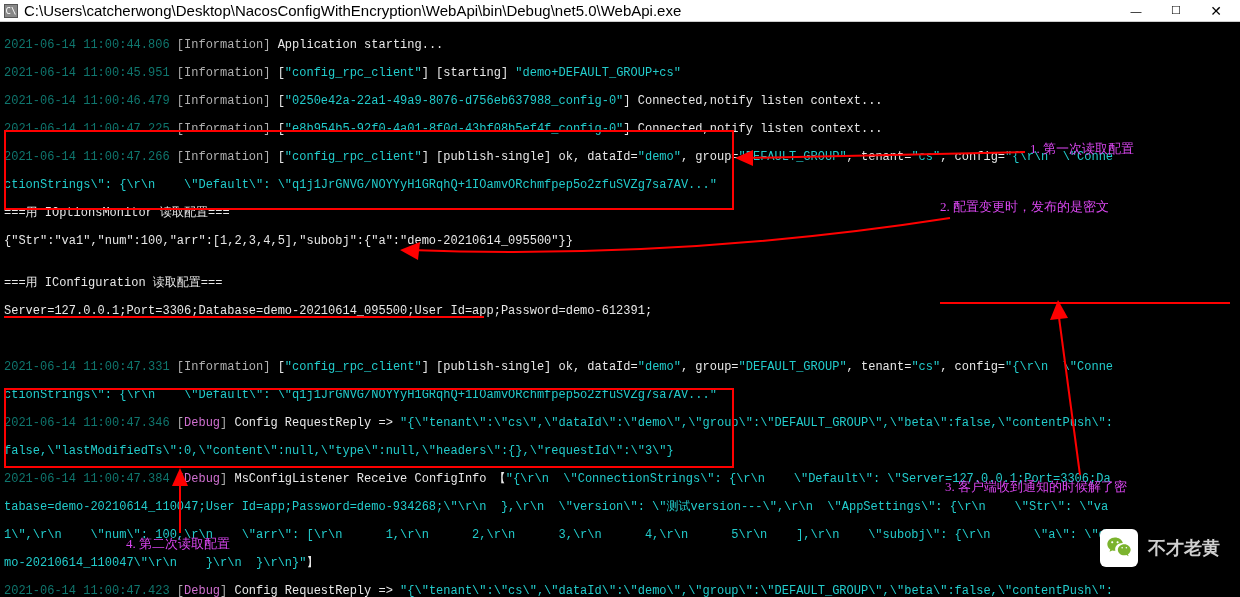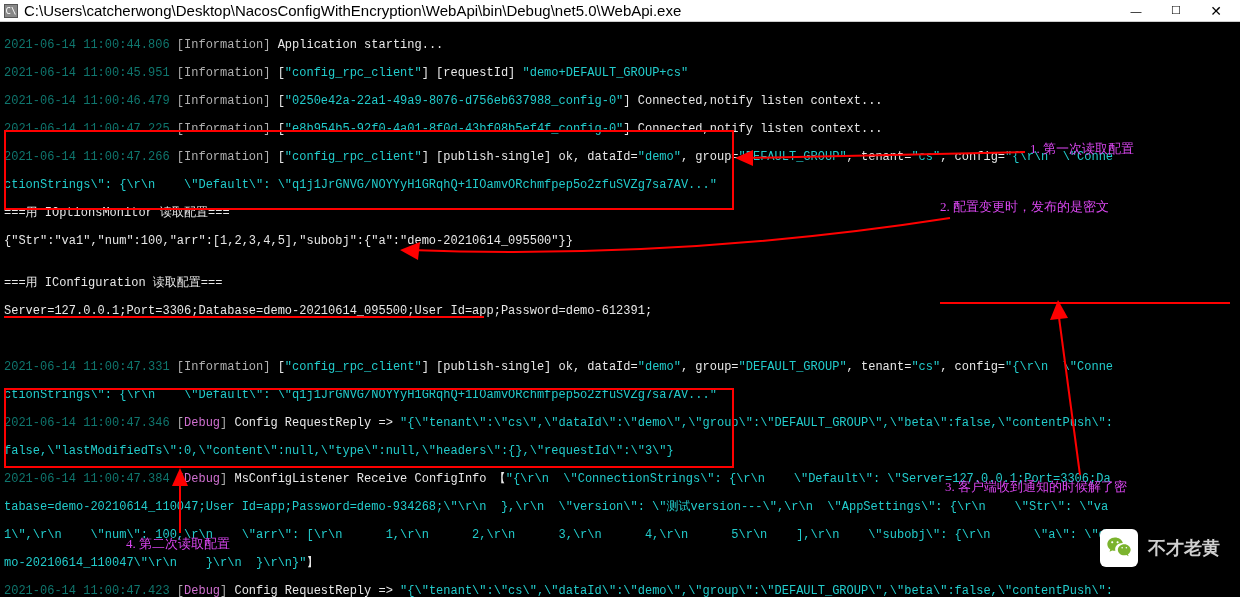--- a/index.html
+++ b/index.html
@@ -122,21 +122,21 @@
   <span class="titlebar-text">C:\Users\catcherwong\Desktop\NacosConfigWithEncryption\WebApi\bin\Debug\net5.0\WebApi.exe</span>
   <div class="window-controls">
     <div class="window-btn">—</div>
     <div class="window-btn">☐</div>
     <div class="window-btn close">✕</div>
   </div>
 </div>
 
 <div class="console">
 <div class="line"><span class="ts">2021-06-14 11:00:44.806 </span><span class="gray">[Information] </span><span class="white">Application starting...</span></div>
-<div class="line"><span class="ts">2021-06-14 11:00:45.951 </span><span class="gray">[Information] </span><span class="white">[</span><span class="cyan">"config_rpc_client"</span><span class="white">] [requestId] </span><span class="cyan">"demo+DEFAULT_GROUP+cs"</span></div>
+<div class="line"><span class="ts">2021-06-14 11:00:45.951 </span><span class="gray">[Information] </span><span class="white">[</span><span class="cyan">"config_rpc_client"</span><span class="white">] [starting] </span><span class="cyan">"demo+DEFAULT_GROUP+cs"</span></div>
 <div class="line"><span class="ts">2021-06-14 11:00:46.479 </span><span class="gray">[Information] </span><span class="white">[</span><span class="cyan">"0250e42a-22a1-49a9-8076-d756eb637988_config-0"</span><span class="white">] Connected,notify listen context...</span></div>
 <div class="line"><span class="ts">2021-06-14 11:00:47.225 </span><span class="gray">[Information] </span><span class="white">[</span><span class="cyan">"e8b954b5-92f0-4a01-8f0d-43bf08b5ef4f_config-0"</span><span class="white">] Connected,notify listen context...</span></div>
 <div class="line"><span class="ts">2021-06-14 11:00:47.266 </span><span class="gray">[Information] </span><span class="white">[</span><span class="cyan">"config_rpc_client"</span><span class="white">] [publish-single] ok, dataId=</span><span class="cyan">"demo"</span><span class="white">, group=</span><span class="cyan">"DEFAULT_GROUP"</span><span class="white">, tenant=</span><span class="cyan">"cs"</span><span class="white">, config=</span><span class="cyan">"{\r\n  \"Conne</span></div>
 <div class="line"><span class="cyan">ctionStrings\": {\r\n    \"Default\": \"q1j1JrGNVG/NOYYyH1GRqhQ+1IOamvORchmfpep5o2zfuSVZg7sa7AV..."</span></div>
 <div class="line"><span class="white">===用 IOptionsMonitor 读取配置===</span></div>
 <div class="line"><span class="white">{"Str":"va1","num":100,"arr":[1,2,3,4,5],"subobj":{"a":"demo-20210614_095500"}}</span></div>
 <div class="line"><span class="white"></span></div>
 <div class="line"><span class="white">===用 IConfiguration 读取配置===</span></div>
 <div class="line"><span class="white">Server=127.0.0.1;Port=3306;Database=demo-20210614_095500;User Id=app;Password=demo-612391;</span></div>
 <div class="line">&nbsp;</div>

